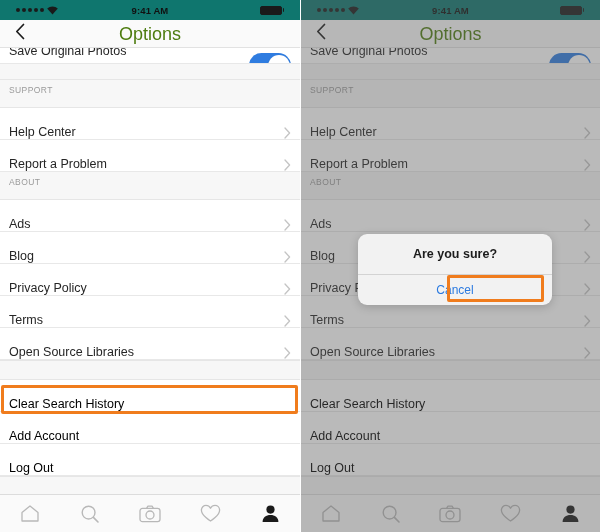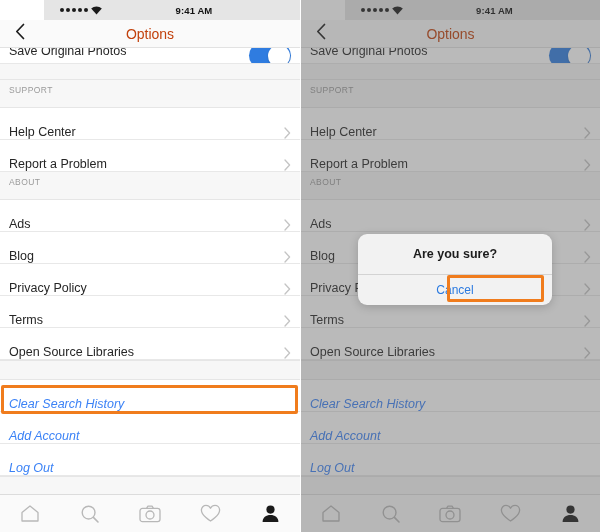--- a/index.html
+++ b/index.html
@@ -14,25 +14,24 @@
     position: relative;
     width: 300px; height: 532px;
     background: #ffffff;
     overflow: hidden;
   }
   .phone.right { border-left: 1px solid #ffffff; }
 
   
   .statusbar {
     height: 20px; width: 100%;
-    background: #e5e5e5;
+    background: #0f766e;
     display: flex; align-items: center;
     position: relative;
     padding: 0 16px;
-    margin-left: 44px;
   }
   .sig { display: flex; align-items: center; gap: 2px; }
   .dot { width: 4px; height: 4px; border-radius: 50%; background: #1a1a1a; display: block; }
   .wifi { margin-left: 3px; width: 11px; height: 9px; position: relative; }
   .wifi svg { display: block; }
   .clock {
     position: absolute; left: 0; right: 0; top: 0; bottom: 0;
     display: flex; align-items: center; justify-content: center;
     font-size: 9.5px; font-weight: bold; color: #111; letter-spacing: 0.1px;
   }
@@ -54,21 +53,21 @@
     position: relative;
   }
   .back-btn {
     width: 40px; height: 28px;
     display: flex; align-items: center; justify-content: center;
     cursor: pointer;
   }
   .navtitle {
     position: absolute; left: 0; right: 0;
     text-align: center;
-    font-size: 14px; color: #c2410c;
+    font-size: 18px; color: #4d7c0f;
     line-height: 28px;
   }
 
   
   .list { width: 100%; background: #fafafa; }
   .sep-gap { height: 16px; background: #f7f7f7; border-bottom: 1px solid #e6e6e6; }
   .sep-gap.tall { height: 20px; border-top: 1px solid #e6e6e6; }
 
   .sect-head {
     height: 28px; background: #f7f7f7;
@@ -79,24 +78,24 @@
     border-bottom: 1px solid #e6e6e6;
   }
   .row {
     height: 32px; background: #ffffff;
     display: flex; align-items: flex-end;
     padding: 0 9px;
     border-bottom: 1px solid #e8e8e8;
     position: relative;
     cursor: pointer;
   }
-  .row.partial { height: 16px; align-items: flex-start; overflow: hidden; }
+  .row.partial { height: 16px; align-items: flex-start; overflow: hidden; flex-direction: column; }
   .row-label { font-size: 12.5px; color: #262626; }
   .row.partial .row-label { margin-top: -4px; }
-  .row-label.link { color: #3b82f6; font-style: italic; }
+  .row-label.link { color: #000000; }
   .chev {
     margin-left: auto; color: #c4c4c4; line-height: 1;
     display: flex; align-items: center;
   }
 
   
   .toggle {
     margin-left: auto;
     width: 42px; height: 25px; border-radius: 13px;
     background: #2f7ce0;

